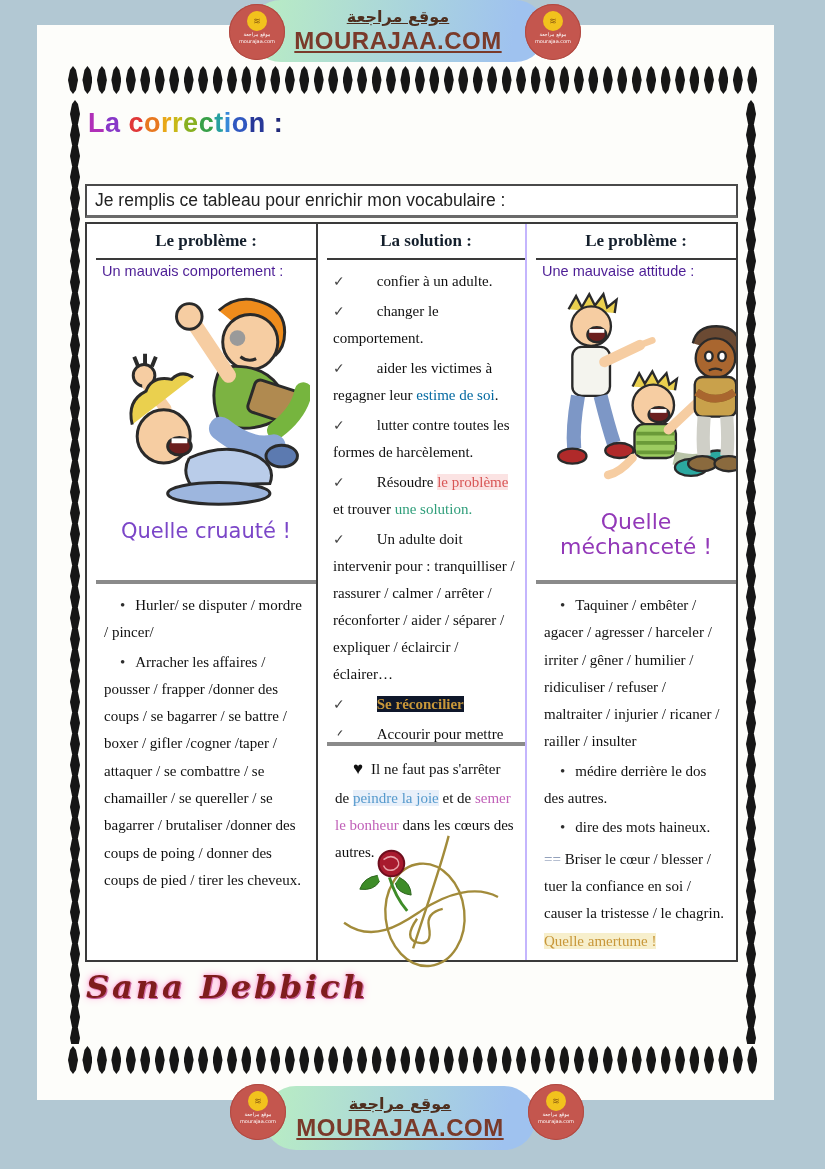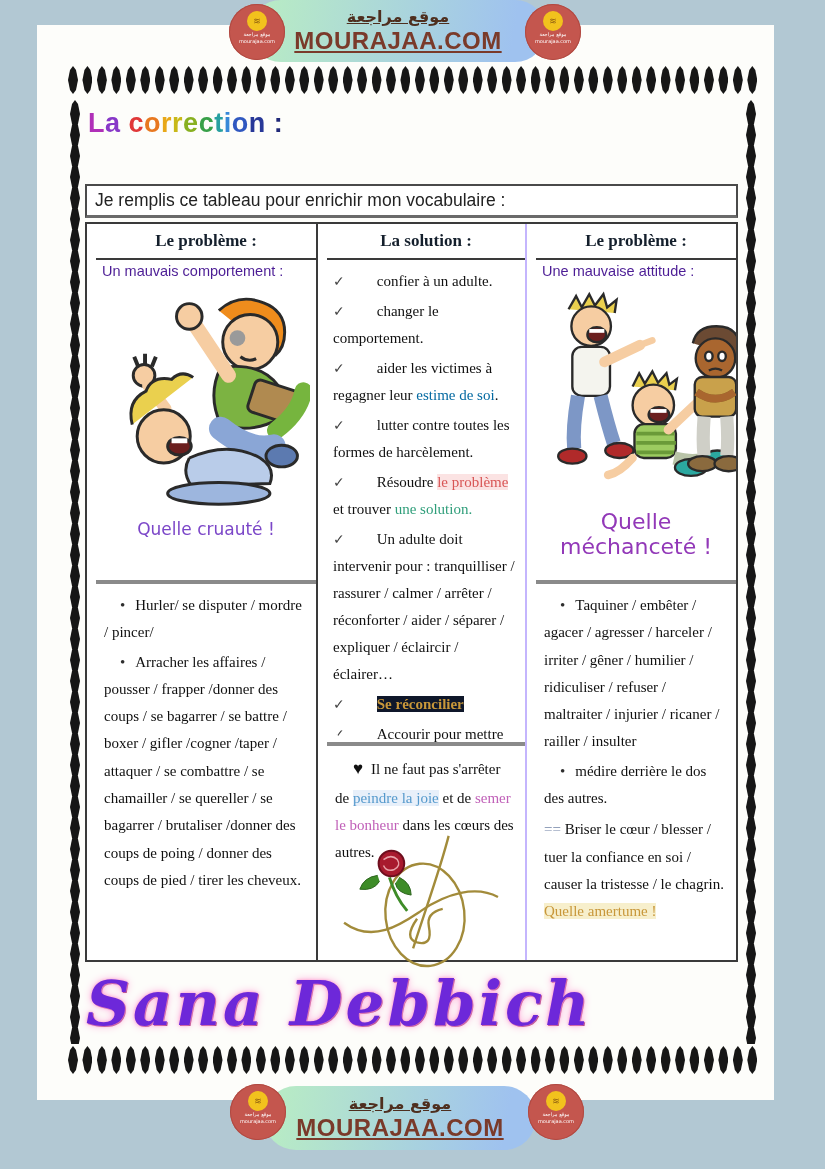--- a/index.html
+++ b/index.html
@@ -54,40 +54,40 @@
          display:flex;align-items:center;justify-content:center;
          font-weight:bold;font-size:17px;color:#141f2c;}
   .sec{box-sizing:border-box;overflow:hidden;}
   .secA{height:320px;padding:3px 6px;}
   #col2 .secA{height:482px;padding:8px 8px 0 6px;border-radius:29px;}
   .divider{border-top:4px solid #8a8a8a;}
   .secB{height:378px;padding:8px 8px 0 8px;font-size:15px;line-height:1.82;color:#101010;}
   #col2 .secB{height:216px;overflow:visible;}
 
   .red-label{font-family:"Liberation Sans",sans-serif;font-weight:normal;font-size:14.5px;color:#4c1d95;}
-  .caption{text-align:center;font-family:"DejaVu Sans",sans-serif;font-size:17px;margin-top:2px;}
+  .caption{text-align:center;font-family:"DejaVu Sans",sans-serif;font-size:21px;margin-top:2px;}
   #caption-left{color:#7b46c8;}
   #caption-right{color:#9238b8;font-size:22px;}
   .cartoon{display:block;margin:2px auto 0 auto;}
 
   .li{margin-bottom:2px;}
   .wordlist .li{text-indent:16px;}
   .marker{color:#2e2e2e;}
   .marker-bullet{margin-right:10px;}
   .marker-check{margin-right:32px;font-size:14px;color:#444;}
   .sol{font-size:15px;line-height:1.8;color:#101010;}
   .sol .li{margin-bottom:3px;}
   #note{font-size:15px;line-height:1.8;color:#101010;text-indent:18px;}
   .marker-heart{margin-right:8px;font-size:17px;color:#111;}
   #conclusion{margin-top:4px;}
   #rose{position:absolute;left:50%;transform:translateX(-50%);bottom:-16px;z-index:6;}
 
   
   #signature{position:absolute;left:86px;top:968px;font-family:"DejaVu Serif",serif;
-        font-style:italic;font-weight:bold;font-size:61px;letter-spacing:3px;color:#6d28d9;
+        font-style:italic;font-weight:bold;font-size:32px;letter-spacing:3px;color:#7f1d1d;
         text-shadow:0 0 9px #ffa6d8,0 0 3px #ff8ec8,1px 1px 0 #93246a;z-index:5;}
 </style>
 </head>
 <body>
 
 <div id="canvas">
 
   <div class="page"></div>
 
   <div id="beads-top" class="beads-row">
@@ -426,20 +426,21 @@
             <ellipse cx="198" cy="194" rx="15" ry="8" fill="#8a6a3e"></ellipse>
           </g>
         </svg>
         <div id="caption-right" class="caption">Quelle méchanceté !</div>
       </div>
       <div class="divider"></div>
       <div class="sec secB">
         <div class="wordlist">
             <div class="li"><span class="marker marker-bullet">•</span><span>Taquiner / embêter / agacer / agresser / harceler / irriter / gêner / humilier / ridiculiser / refuser / maltraiter / injurier  / ricaner / railler / insulter</span></div>
             <div class="li"><span class="marker marker-bullet">•</span><span>médire derrière le dos des autres.</span></div>
+            <div class="li"><span class="marker marker-bullet">•</span><span>dire des mots haineux.</span></div>
           </div>
         <div id="conclusion"><span style="color: rgb(116, 134, 168);">== </span><span>Briser le cœur / blesser / tuer la confiance en soi / causer la tristesse / le chagrin. </span><span style="color: rgb(200, 151, 58); background: rgb(247, 239, 204);">Quelle amertume !</span></div>
       </div>
     </div>
   </div>
 
   <div id="signature">Sana Debbich</div>
 
   <div id="pill-bottom" class="pill">
     <span class="site-ar">موقع مراجعة</span>

